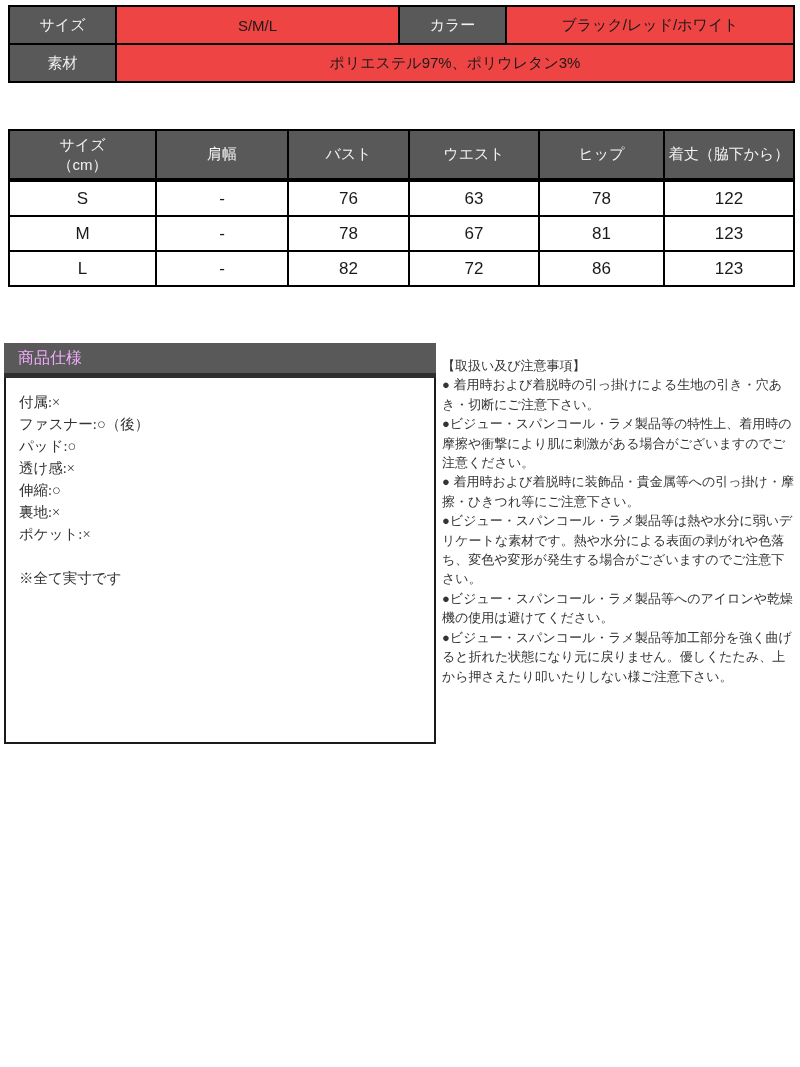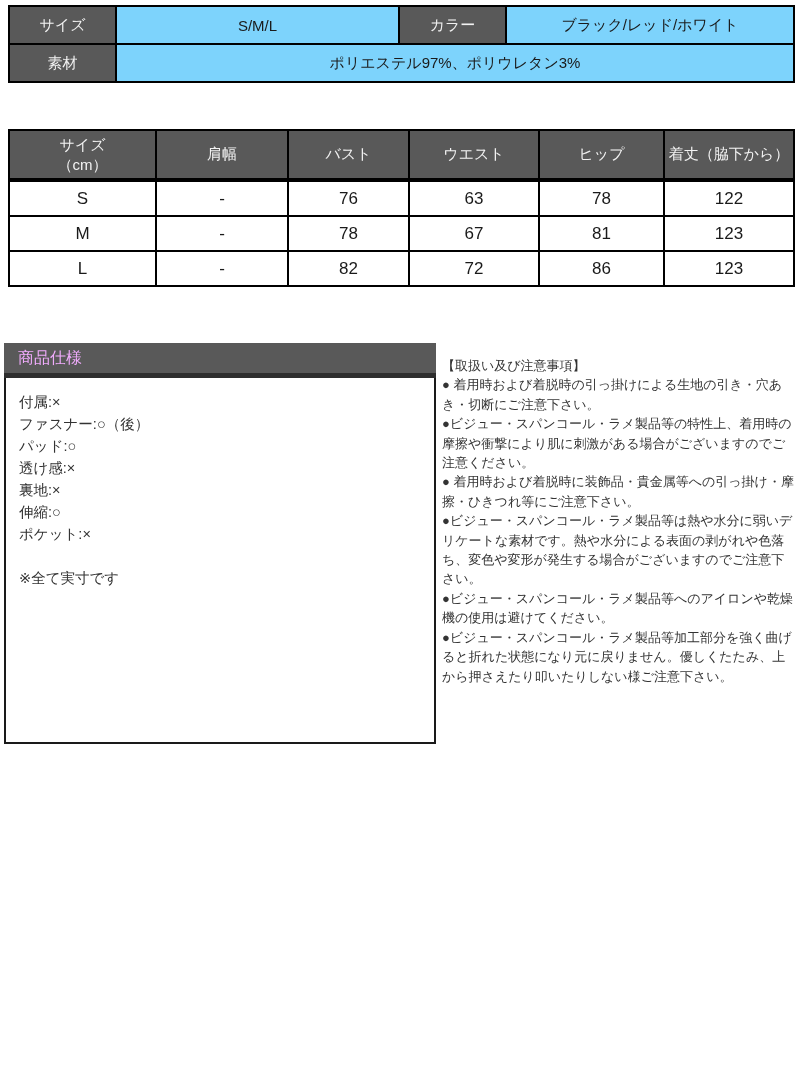--- a/index.html
+++ b/index.html
@@ -26,21 +26,21 @@
     table-layout: fixed;
     width: 785px;
   }
   table.info-table td {
     border: 2px solid #000000;
     height: 36px;
     text-align: center;
     vertical-align: middle;
     font-size: 15px;
     color: #1a1a1a;
-    background: #7dd3fc;
+    background: #ef4444;
     padding: 0 4px;
   }
   table.info-table td.hdr {
     background: #595959;
     color: #f2f2f2;
   }
 
   
   table.size-chart {
     position: absolute;
@@ -89,20 +89,21 @@
     border-bottom: 5px solid #2e2e2e;
   }
   .spec-body {
     border: 2px solid #1a1a1a;
     border-top: none;
     padding: 13px 12px 0 13px;
     height: 366px;
     box-sizing: border-box;
     color: #333333;
     font-size: 14.5px;
+    font-family: Liberation Serif, serif;
   }
   .spec-item { line-height: 22px; }
   .spec-note { line-height: 22px; margin-top: 22px; }
 
   
   .care-notes {
     position: absolute;
     left: 442px;
     top: 356px;
     width: 354px;
@@ -188,22 +189,22 @@
     </tbody>
   </table>
 
   <div class="spec-section">
     <div class="spec-title-bar">商品仕様</div>
     <div class="spec-body">
       <div class="spec-item">付属:×</div>
       <div class="spec-item">ファスナー:○（後）</div>
       <div class="spec-item">パッド:○</div>
       <div class="spec-item">透け感:×</div>
+      <div class="spec-item">伸縮:○</div>
       <div class="spec-item">裏地:×</div>
-      <div class="spec-item">伸縮:○</div>
       <div class="spec-item">ポケット:×</div>
       <div class="spec-note">※全て実寸です</div>
     </div>
   </div>
 
   <div class="care-notes">
     <div class="care-title">【取扱い及び注意事項】</div>
     <div class="care-note-item">● 着用時および着脱時の引っ掛けによる生地の引き・穴あき・切断にご注意下さい。</div>
     <div class="care-note-item">●ビジュー・スパンコール・ラメ製品等の特性上、着用時の摩擦や衝撃により肌に刺激がある場合がございますのでご注意ください。</div>
     <div class="care-note-item">● 着用時および着脱時に装飾品・貴金属等への引っ掛け・摩擦・ひきつれ等にご注意下さい。</div>

